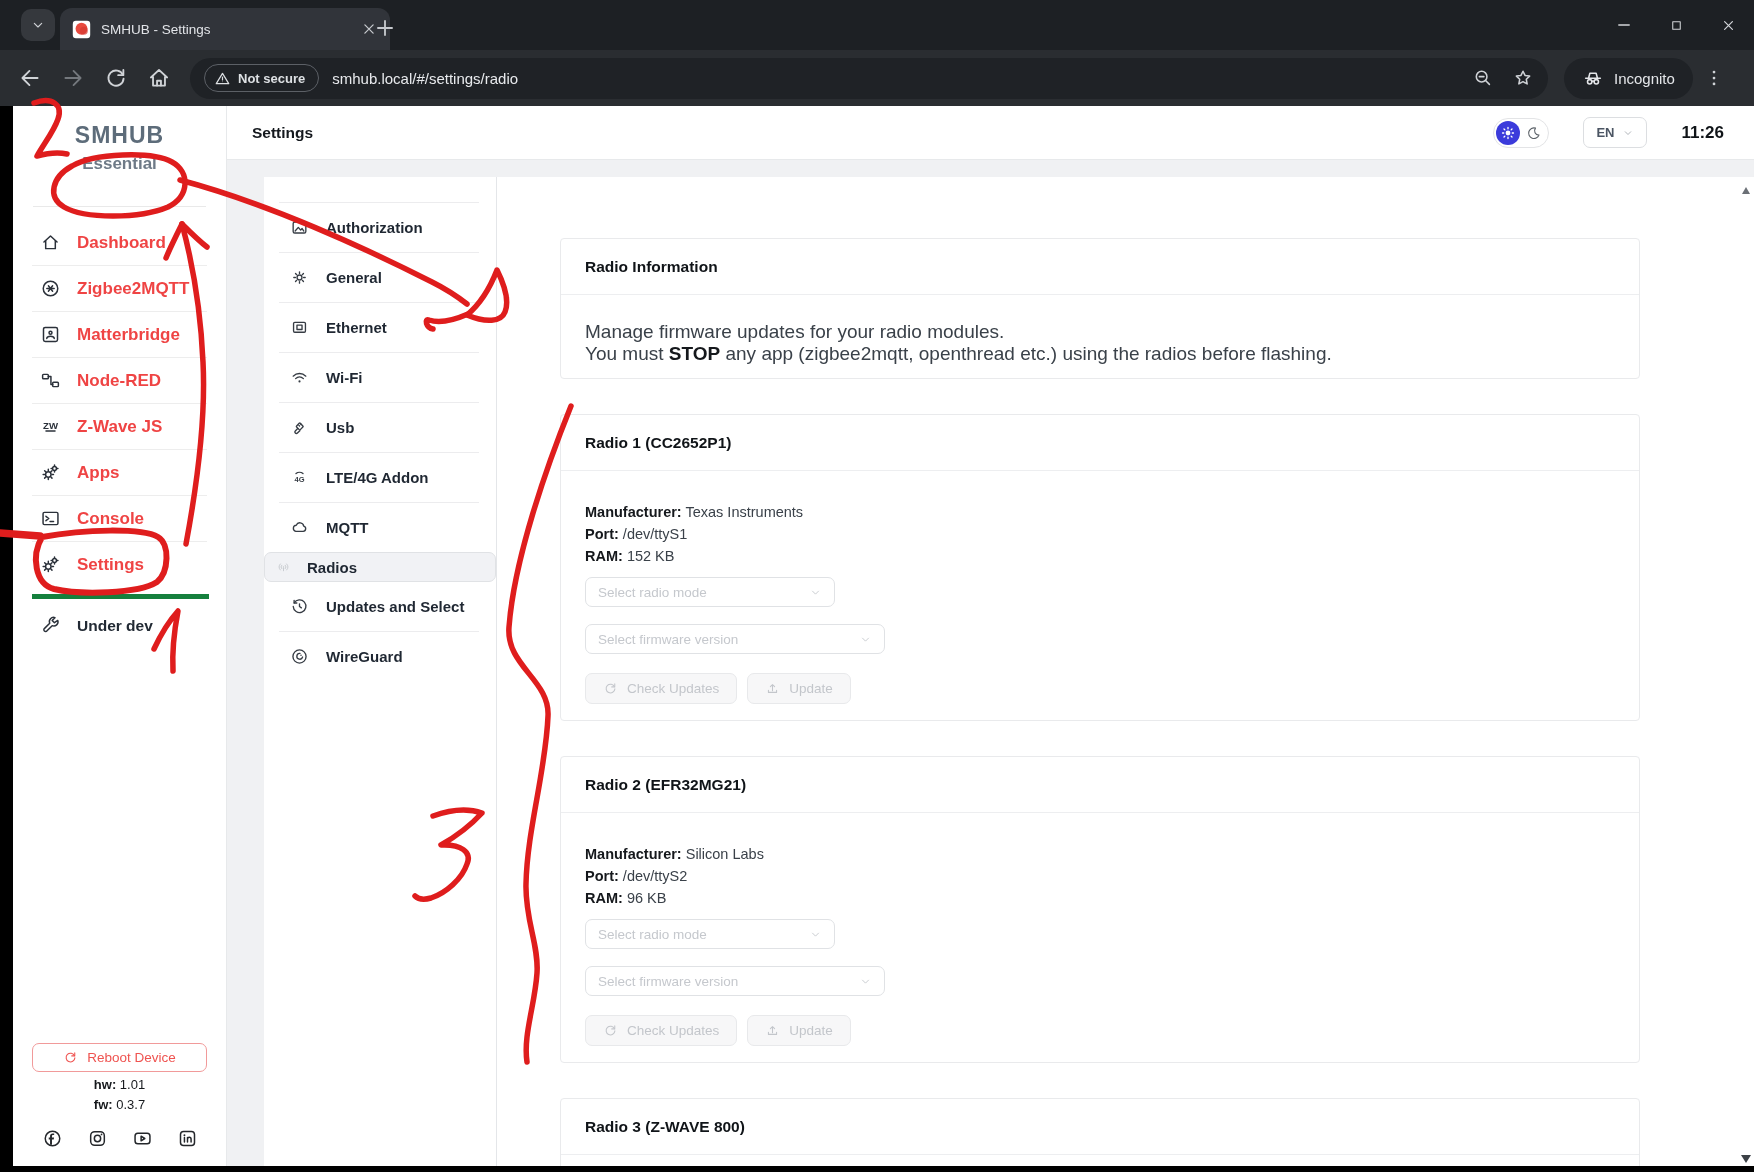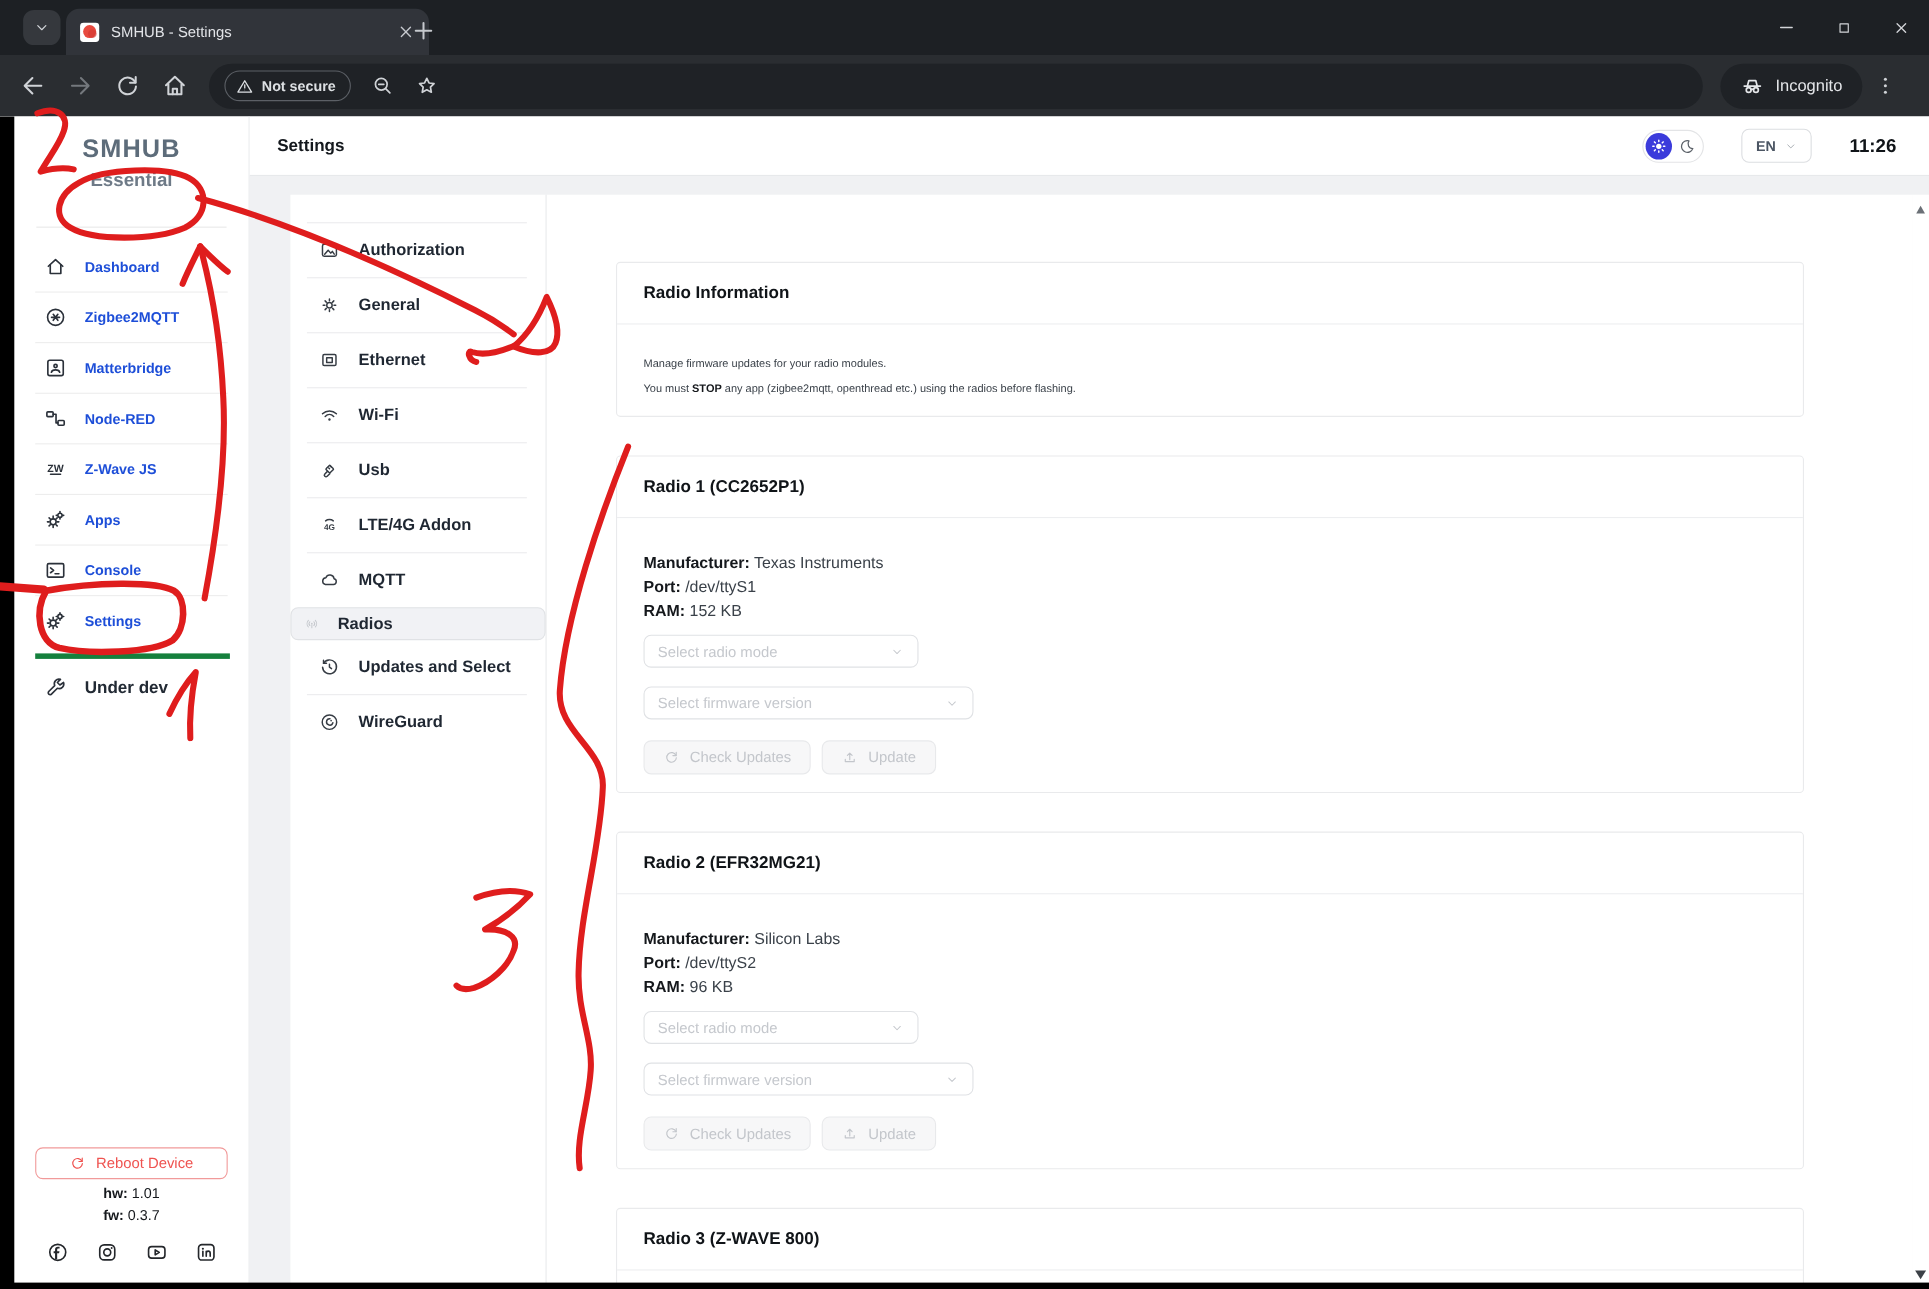--- a/index.html
+++ b/index.html
@@ -36,21 +36,21 @@
 
   
   .sidebar{position:absolute;left:13px;top:0;width:214px;height:100%;background:#fff;border-right:1px solid #e7e9eb;}
   .brand{position:absolute;left:0;top:16px;width:100%;text-align:center;}
   .brand .b1{font-size:23px;font-weight:700;color:#5d6c7a;letter-spacing:1px;}
   .brand .b2{font-size:17px;font-weight:600;color:#6e7a87;margin-top:5px;}
   .side-sep{position:absolute;left:20px;right:20px;top:100px;height:1px;background:#e9e9e9;}
   .side-menu{position:absolute;left:0;top:114px;width:100%;}
   .side-item{height:45px;display:flex;align-items:center;padding-left:27px;cursor:pointer;position:relative;}
   .side-item .ic{width:21px;height:21px;color:#2b313a;flex:0 0 auto;}
-  .side-item .lbl{margin-left:16px;font-size:13px;font-weight:600;color:#1d4ed8;}
+  .side-item .lbl{margin-left:16px;font-size:17px;font-weight:600;color:#ef4444;}
   .side-div{height:1px;background:#ededed;margin:0 19px;}
   .green-sep{position:absolute;left:19px;right:17px;top:488px;height:4.5px;background:#15803d;}
   .underdev{position:absolute;left:0;top:497px;width:100%;height:45px;display:flex;align-items:center;padding-left:27px;}
   .underdev .ic{width:21px;height:21px;color:#2b313a;}
   .underdev .lbl{margin-left:16px;font-size:15.5px;font-weight:600;color:#222a34;}
   .reboot{position:absolute;left:19px;right:19px;top:937px;height:29px;border:1px solid #f19a9a;border-radius:7px;background:#fff;color:#ef5350;font-size:13.5px;display:flex;align-items:center;justify-content:center;gap:9px;cursor:pointer;}
   .reboot .ic{width:15px;height:15px;}
   .verline{position:absolute;width:100%;text-align:center;font-size:13px;color:#16191d;}
   .verline .vb{font-weight:700;}
   .hw{top:971px;} .fw{top:991px;}
@@ -80,21 +80,21 @@
   .nav-item .lbl{margin-left:17px;font-size:15px;font-weight:600;color:#1f2732;}
   .nav-item.sel{background:#f1f2f5;}
   .nav-div{height:1px;background:#ececee;margin:0 17px 0 15px;}
 
   .content{position:absolute;left:270px;top:17px;right:15px;bottom:0;background:#fff;overflow:hidden;}
   .card{margin-left:63px;width:1080px;background:#fff;border:1px solid #e9eaec;border-radius:4px;}
   .card-h{height:56px;display:flex;align-items:center;padding:0 24px;border-bottom:1px solid #edeef0;}
   .card-h .title{font-size:15.5px;font-weight:700;color:#101418;}
   .card-b{padding:26px 24px 13px;}
   .card-b.radio{padding:30px 24px 16px;}
-  .iline{font-size:10px;color:#3a4149;line-height:22px;}
+  .iline{font-size:19px;color:#3a4149;line-height:22px;}
   .iline b{color:#15181c;}
   .drow{font-size:14.5px;color:#3a4149;line-height:22px;}
   .drow .dl{font-weight:700;color:#15181c;}
   .sel{height:30px;border:1px solid #e0e2e5;border-radius:7px;display:flex;align-items:center;padding:0 12px;color:#c5c8cd;font-size:13.5px;cursor:pointer;background:#fff;}
   .sel .ph{flex:1;}
   .sel .ic{width:13px;height:13px;color:#c5c8cd;}
   .sel.w1{width:250px;margin-top:10px;}
   .sel.w2{width:300px;margin-top:17px;}
   .btnrow{margin-top:19px;display:flex;gap:10px;}
   .gbtn{height:31px;border:1px solid #e8e9eb;background:#f7f7f8;border-radius:7px;color:#c3c6cb;font-size:13.5px;display:flex;align-items:center;gap:9px;padding:0 17px;cursor:pointer;}
@@ -198,20 +198,21 @@
         <span class="chip">
           <span class="ic">
               <svg viewBox="0 0 24 24" aria-hidden="true">
                 <path d="M12 4.8 20.8 19.3H3.2Z"></path>
                 <path d="M12 10v4"></path>
                 <circle cx="12" cy="16.6" r="0.55" fill="currentColor" stroke="none"></circle>
               </svg>
             </span>
           <span>Not secure</span>
         </span>
+        <span class="url">smhub.local/#/settings/radio</span>
         <span class="omni-ic ic">
             <svg viewBox="0 0 24 24" aria-hidden="true">
               <circle cx="10.5" cy="10.5" r="5.8"></circle>
               <path d="M14.8 14.8 19 19M8 10.5h5"></path>
             </svg>
           </span>
         <span class="omni-ic ic">
             <svg viewBox="0 0 24 24" aria-hidden="true">
               <path d="M12 4.6l2.2 4.6 5 .7-3.6 3.5.9 5-4.5-2.4-4.5 2.4.9-5L4.8 9.9l5-.7Z"></path>
             </svg>

